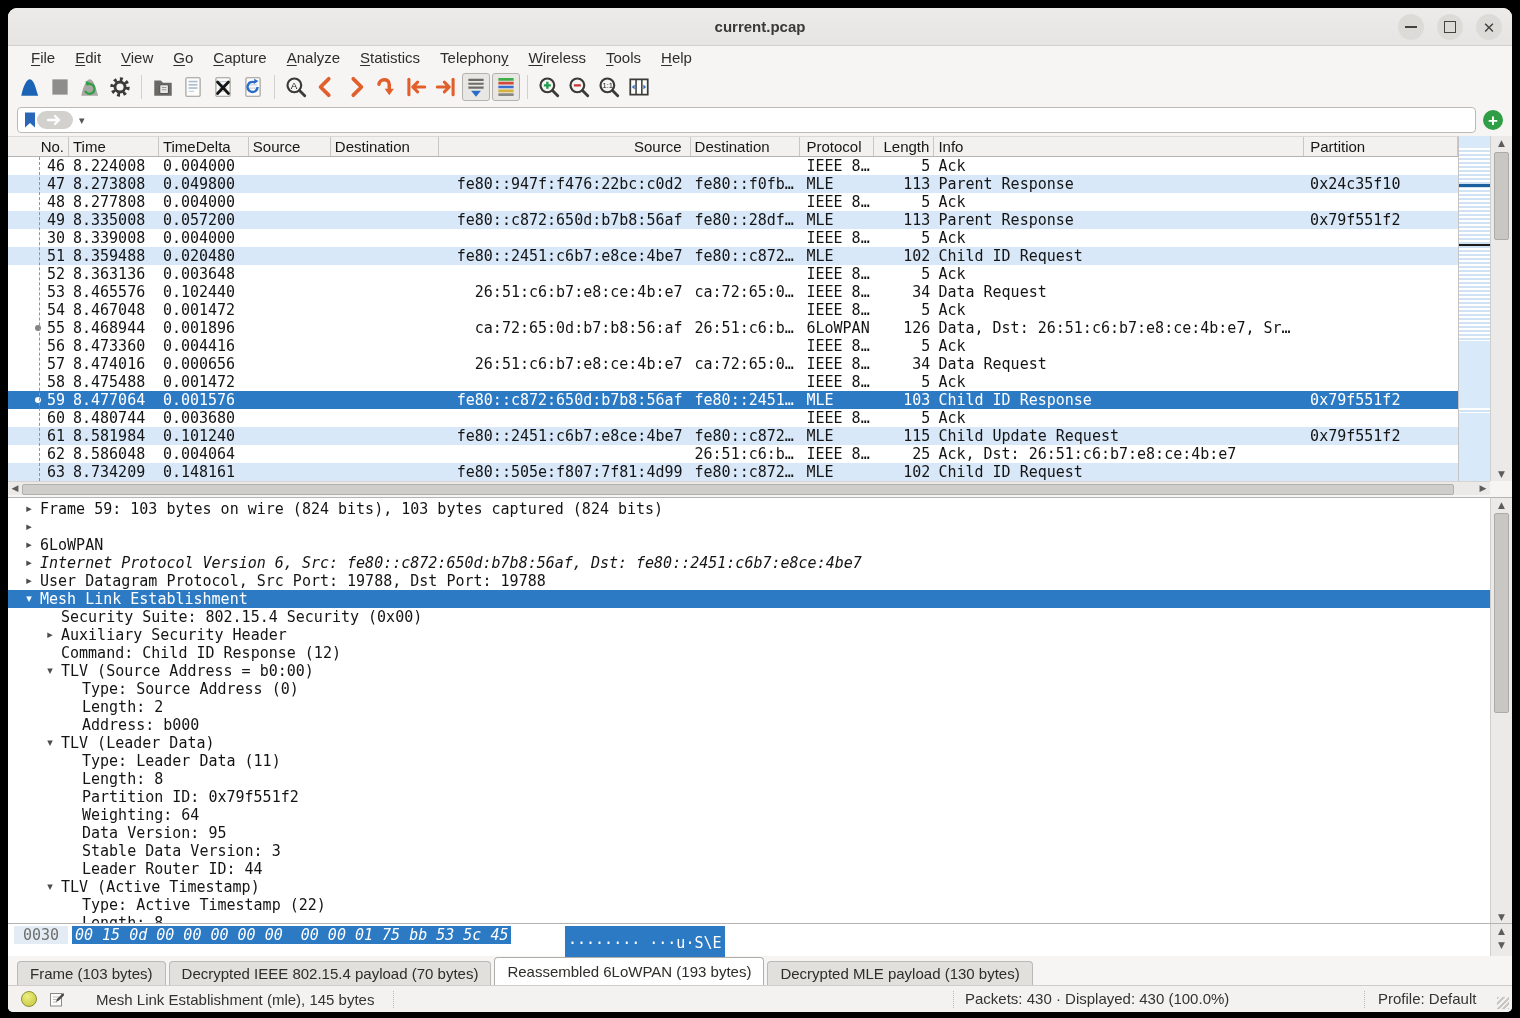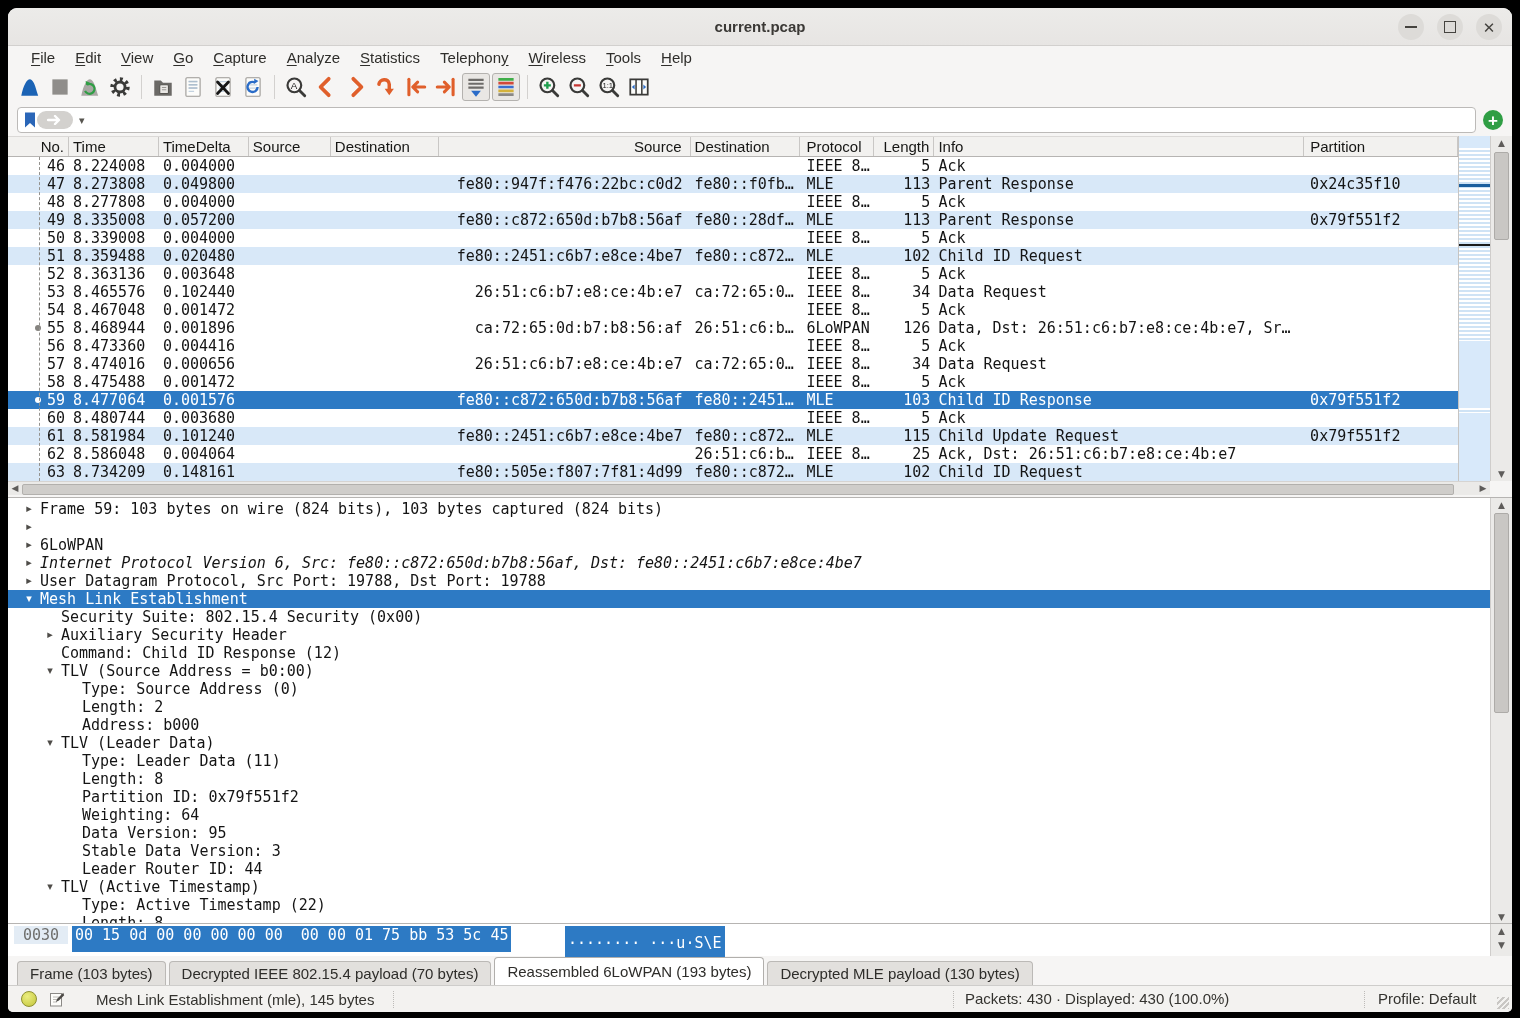--- a/index.html
+++ b/index.html
@@ -74,21 +74,21 @@
   .dlines{position:absolute;left:0;top:2px;width:1482px;}
   .dline{height:18px;line-height:18px;white-space:nowrap;position:relative;}
   .dline.sel{background:#2d7ac4;color:#fff;}
   .darrow{position:absolute;top:0;width:14px;text-align:center;font-size:11px;color:#4e4c48;font-family:"DejaVu Sans",sans-serif;}
   .dline.sel .darrow{color:#fff;}
   .dtext{position:absolute;top:0;}
 
   
   .hexpane{position:absolute;left:0;top:915px;width:1504px;height:33px;background:#fff;border-top:1px solid #b6b4b2;box-sizing:border-box;font-family:"DejaVu Sans Mono",monospace;font-size:15px;}
   .hex-offset{position:absolute;left:6px;top:2px;height:18px;line-height:18px;background:#e3ecf5;color:#6f6f6d;padding:0 9px;}
-  .hex-bytes{position:absolute;left:64px;top:2px;height:26px;line-height:18px;background:#2d7ac4;color:#fff;padding:0 3px;white-space:pre;}
+  .hex-bytes{position:absolute;left:64px;top:2px;height:18px;line-height:18px;background:#2d7ac4;color:#fff;padding:0 3px;white-space:pre;font-style:italic;}
   .hex-ascii{position:absolute;left:557px;top:2px;height:18px;line-height:18px;background:#2d7ac4;color:#fff;padding:8px 3px;white-space:pre;}
 
   
   .tabbar{position:absolute;left:0;top:948px;width:1504px;height:29px;display:flex;align-items:flex-end;padding-left:9px;gap:3px;box-sizing:border-box;font-size:15px;color:#2e2d2a;}
   .tab{height:24px;line-height:23px;padding:0 12px;background:#e2e0dd;border:1px solid #bbb9b6;border-bottom:none;border-radius:4px 4px 0 0;white-space:nowrap;box-sizing:border-box;}
   .tab.active{background:#fff;height:28px;line-height:27px;border-color:#b1afac;}
 
   
   .statusbar{position:absolute;left:0;top:977px;width:1504px;height:27px;background:#f3f2f0;border-top:1px solid #cecdcb;box-sizing:border-box;font-size:15px;color:#34332f;}
   .sb-left{position:absolute;left:13px;top:0;height:26px;display:flex;align-items:center;gap:12px;}
@@ -387,21 +387,21 @@
         <div class="pcell c-src1"></div>
         <div class="pcell c-dst1"></div>
         <div class="pcell c-src2">fe80::c872:650d:b7b8:56af</div>
         <div class="pcell c-dst2">fe80::28df…</div>
         <div class="pcell c-proto">MLE</div>
         <div class="pcell c-len">113</div>
         <div class="pcell c-info">Parent Response</div>
         <div class="pcell c-part">0x79f551f2</div>
       </div>
       <div class="prow ">
-        <div class="pcell c-no">50</div>
+        <div class="pcell c-no">30</div>
         <div class="pcell c-time">8.339008</div>
         <div class="pcell c-delta">0.004000</div>
         <div class="pcell c-src1"></div>
         <div class="pcell c-dst1"></div>
         <div class="pcell c-src2"></div>
         <div class="pcell c-dst2"></div>
         <div class="pcell c-proto">IEEE 8…</div>
         <div class="pcell c-len">5</div>
         <div class="pcell c-info">Ack</div>
         <div class="pcell c-part"></div>

